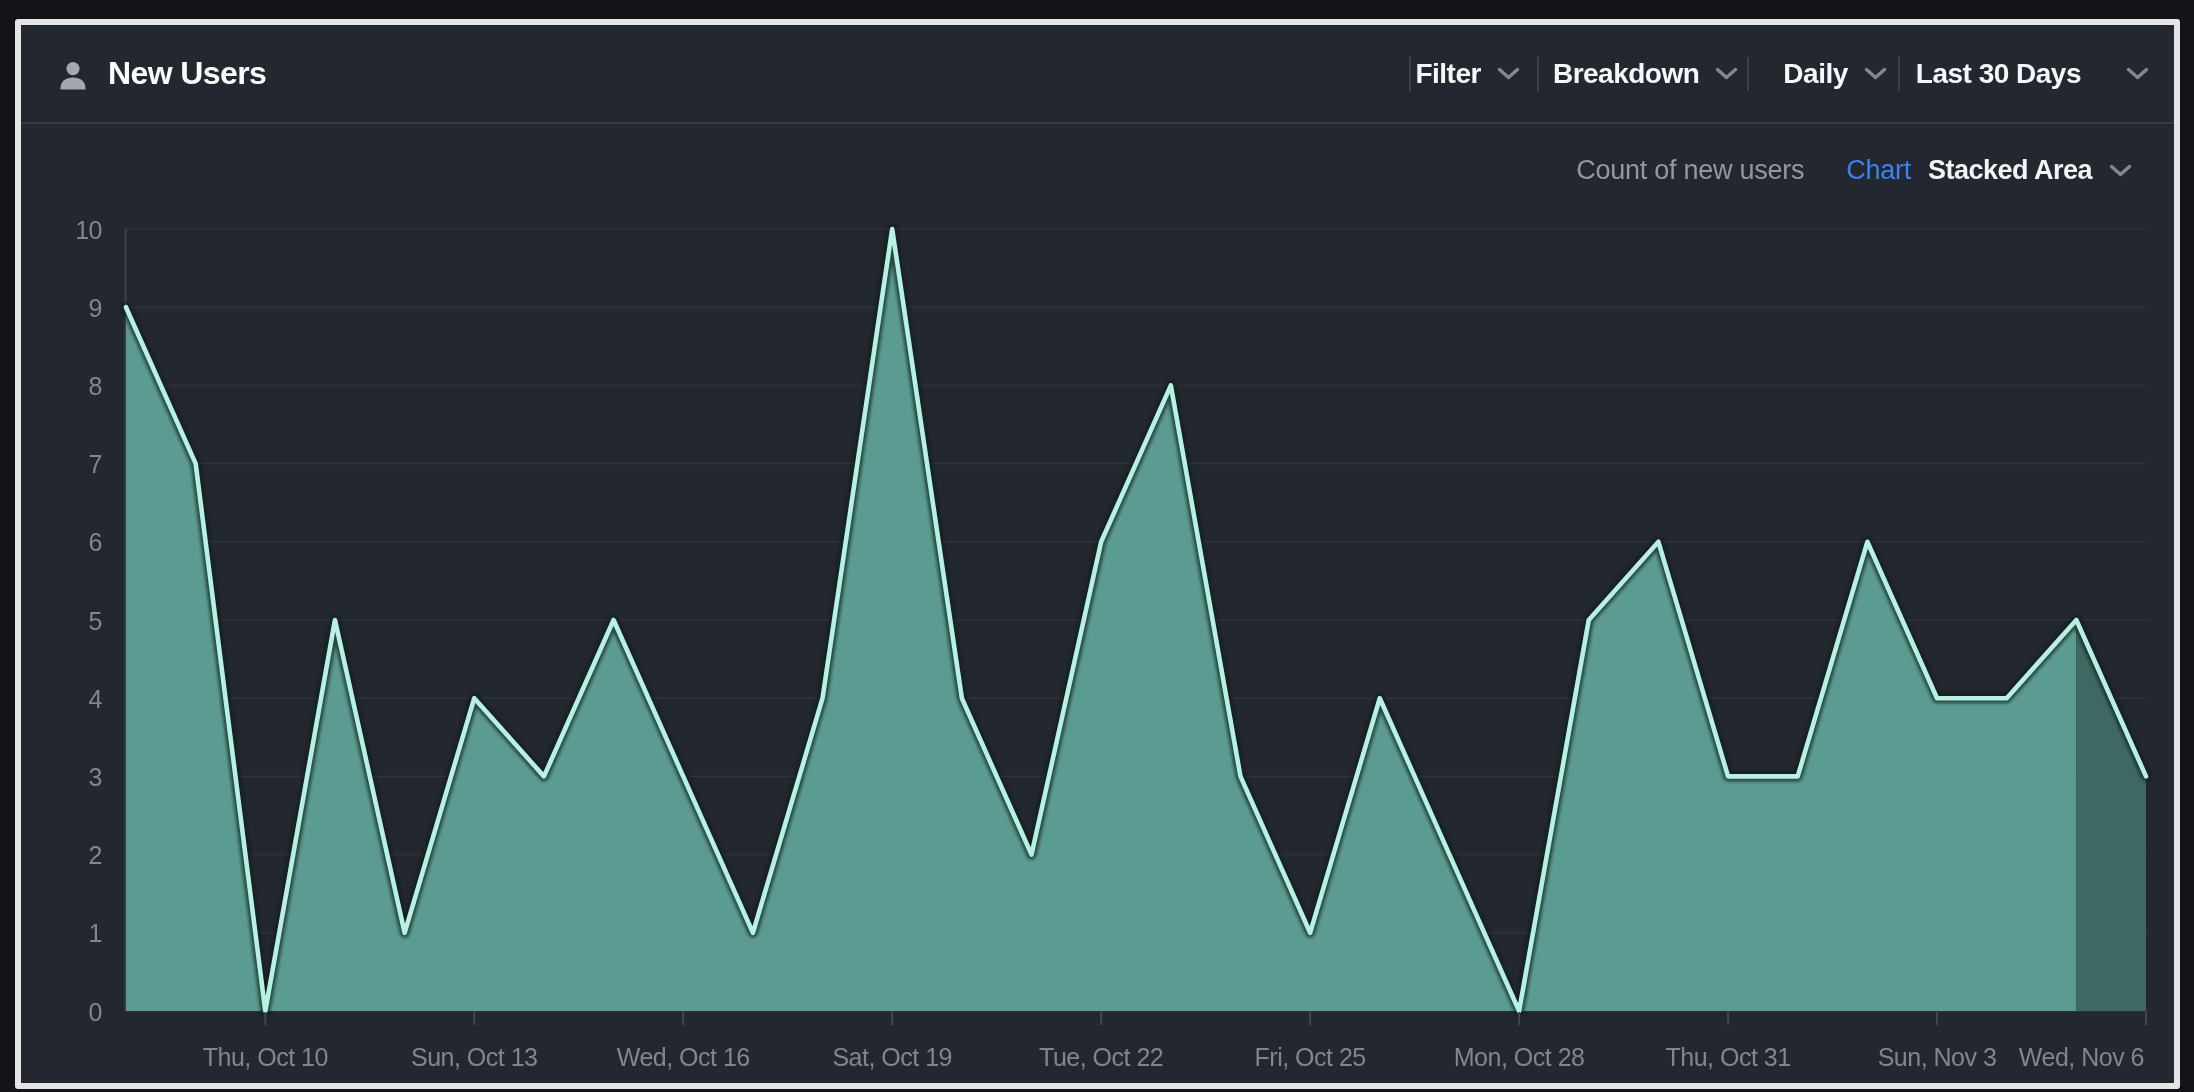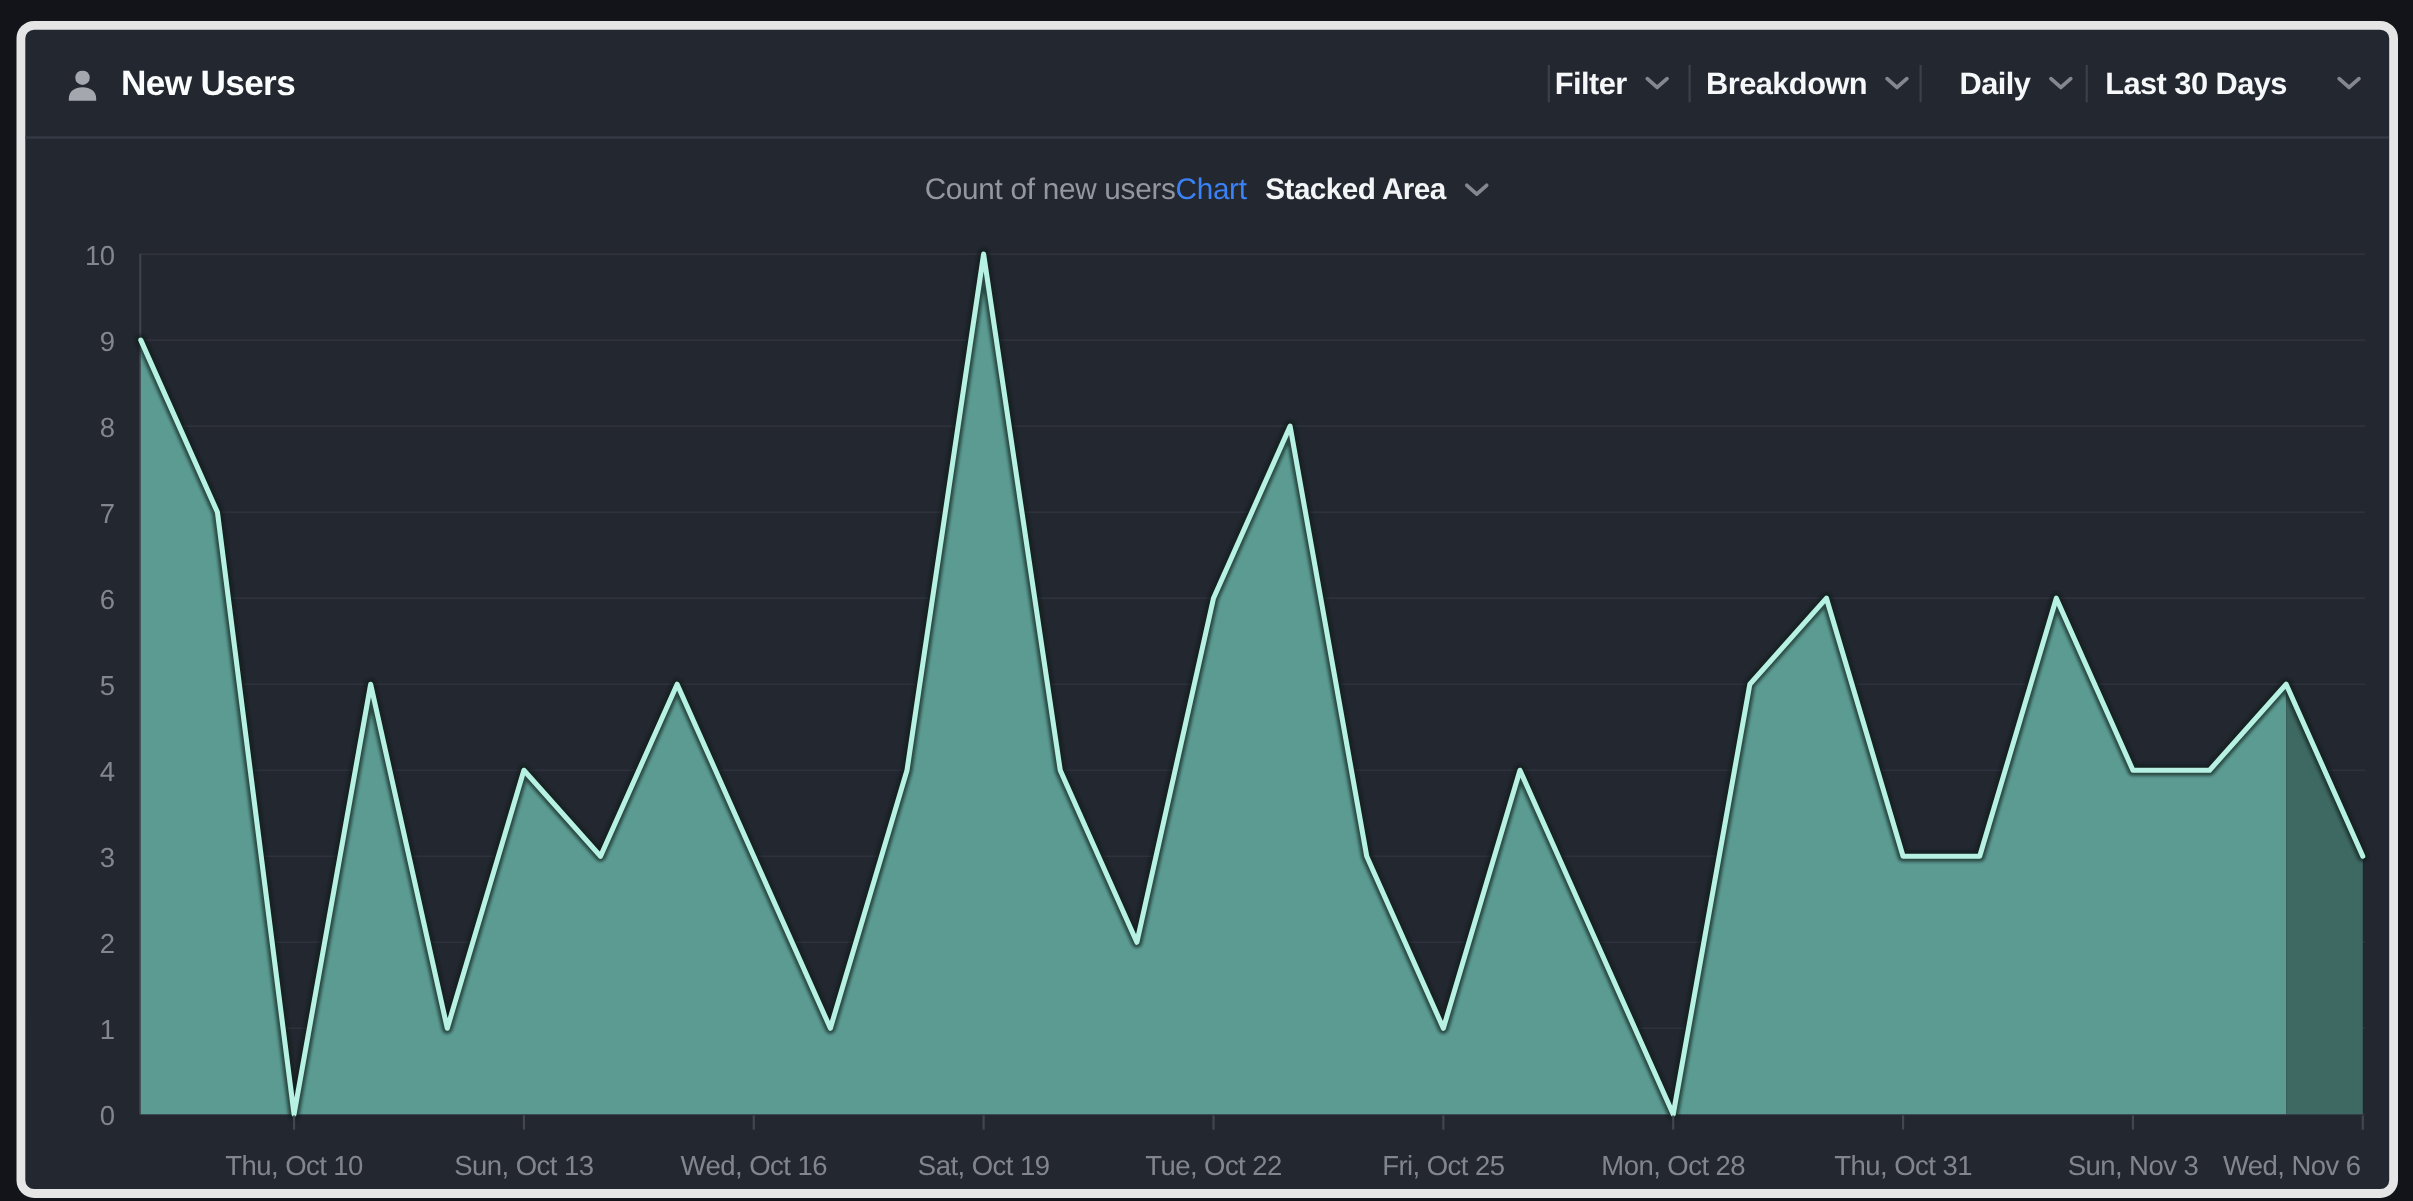--- a/index.html
+++ b/index.html
@@ -7,22 +7,22 @@
   body {
     background: #13141a;
     font-family: "Liberation Sans", sans-serif;
     position: relative;
   }
   .card {
     position: absolute;
     left: 15px; top: 19px;
     width: 2165px; height: 1070px;
     background: #232730;
-    border: 8px solid #e5e5e5;
-    border-radius: 16px;
+    border: 6px solid #e5e5e5;
+    border-radius: 3px;
     overflow: hidden;
   }
   .card-header {
     position: absolute;
     left: 0; top: 0; right: 0;
     height: 99px;
     border-bottom: 2px solid #373a44;
     display: flex;
     align-items: center;
   }
@@ -69,21 +69,22 @@
     letter-spacing: -0.5px;
   }
   .chev { display: inline-flex; flex: 0 0 auto; }
   .subheader {
     position: absolute;
     left: 0; top: 99px; right: 0;
     height: 92px;
     display: flex;
     align-items: center;
     padding: 0 42px 0 42px;
-    justify-content: center;
+    justify-content: flex-end;
+    gap: 42px;
   }
   .metric-label {
     color: #94979f;
     font-size: 27px;
     font-weight: 500;
     letter-spacing: -0.25px;
   }
   .chart-type {
     display: flex;
     align-items: center;

